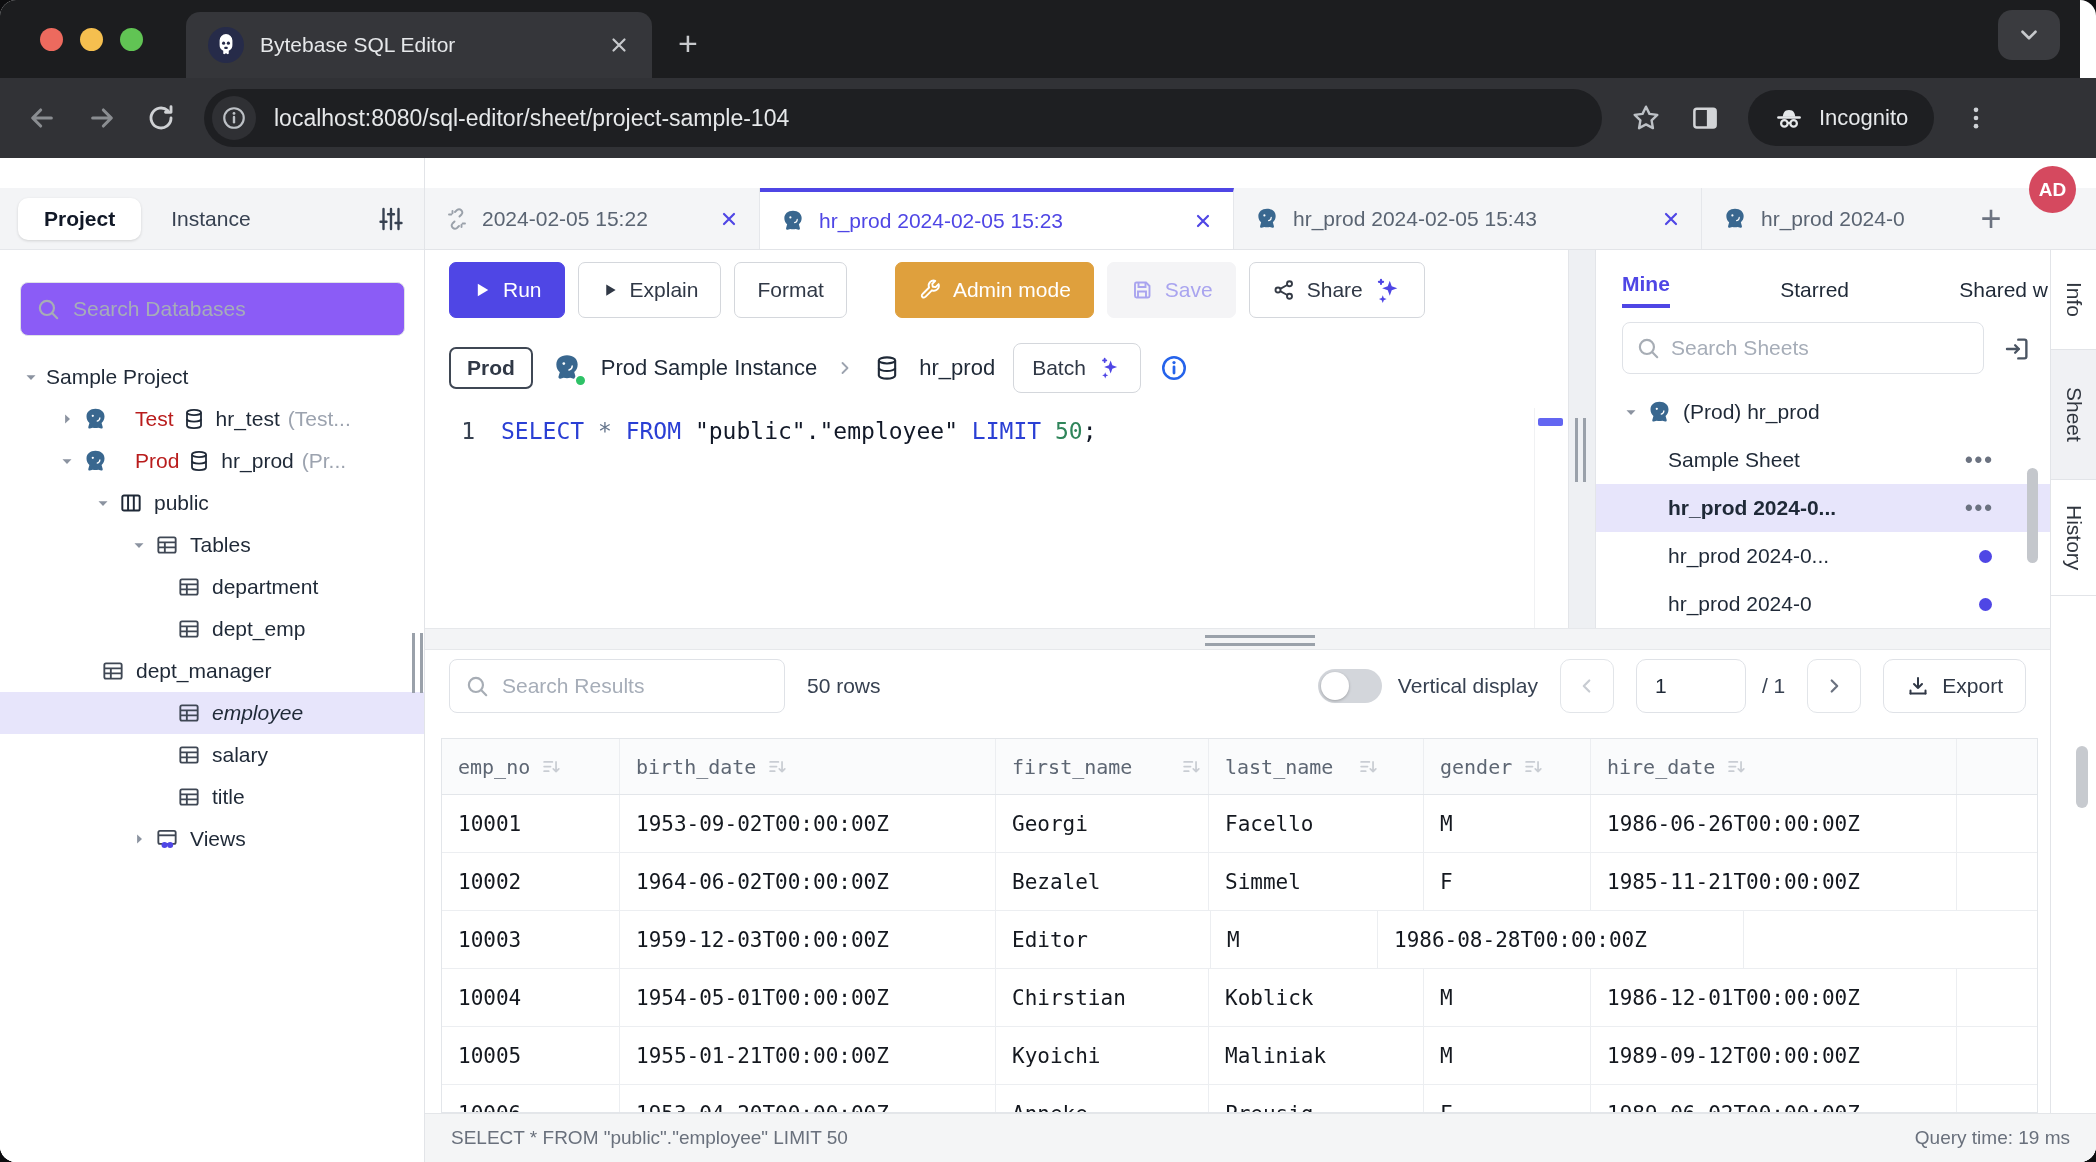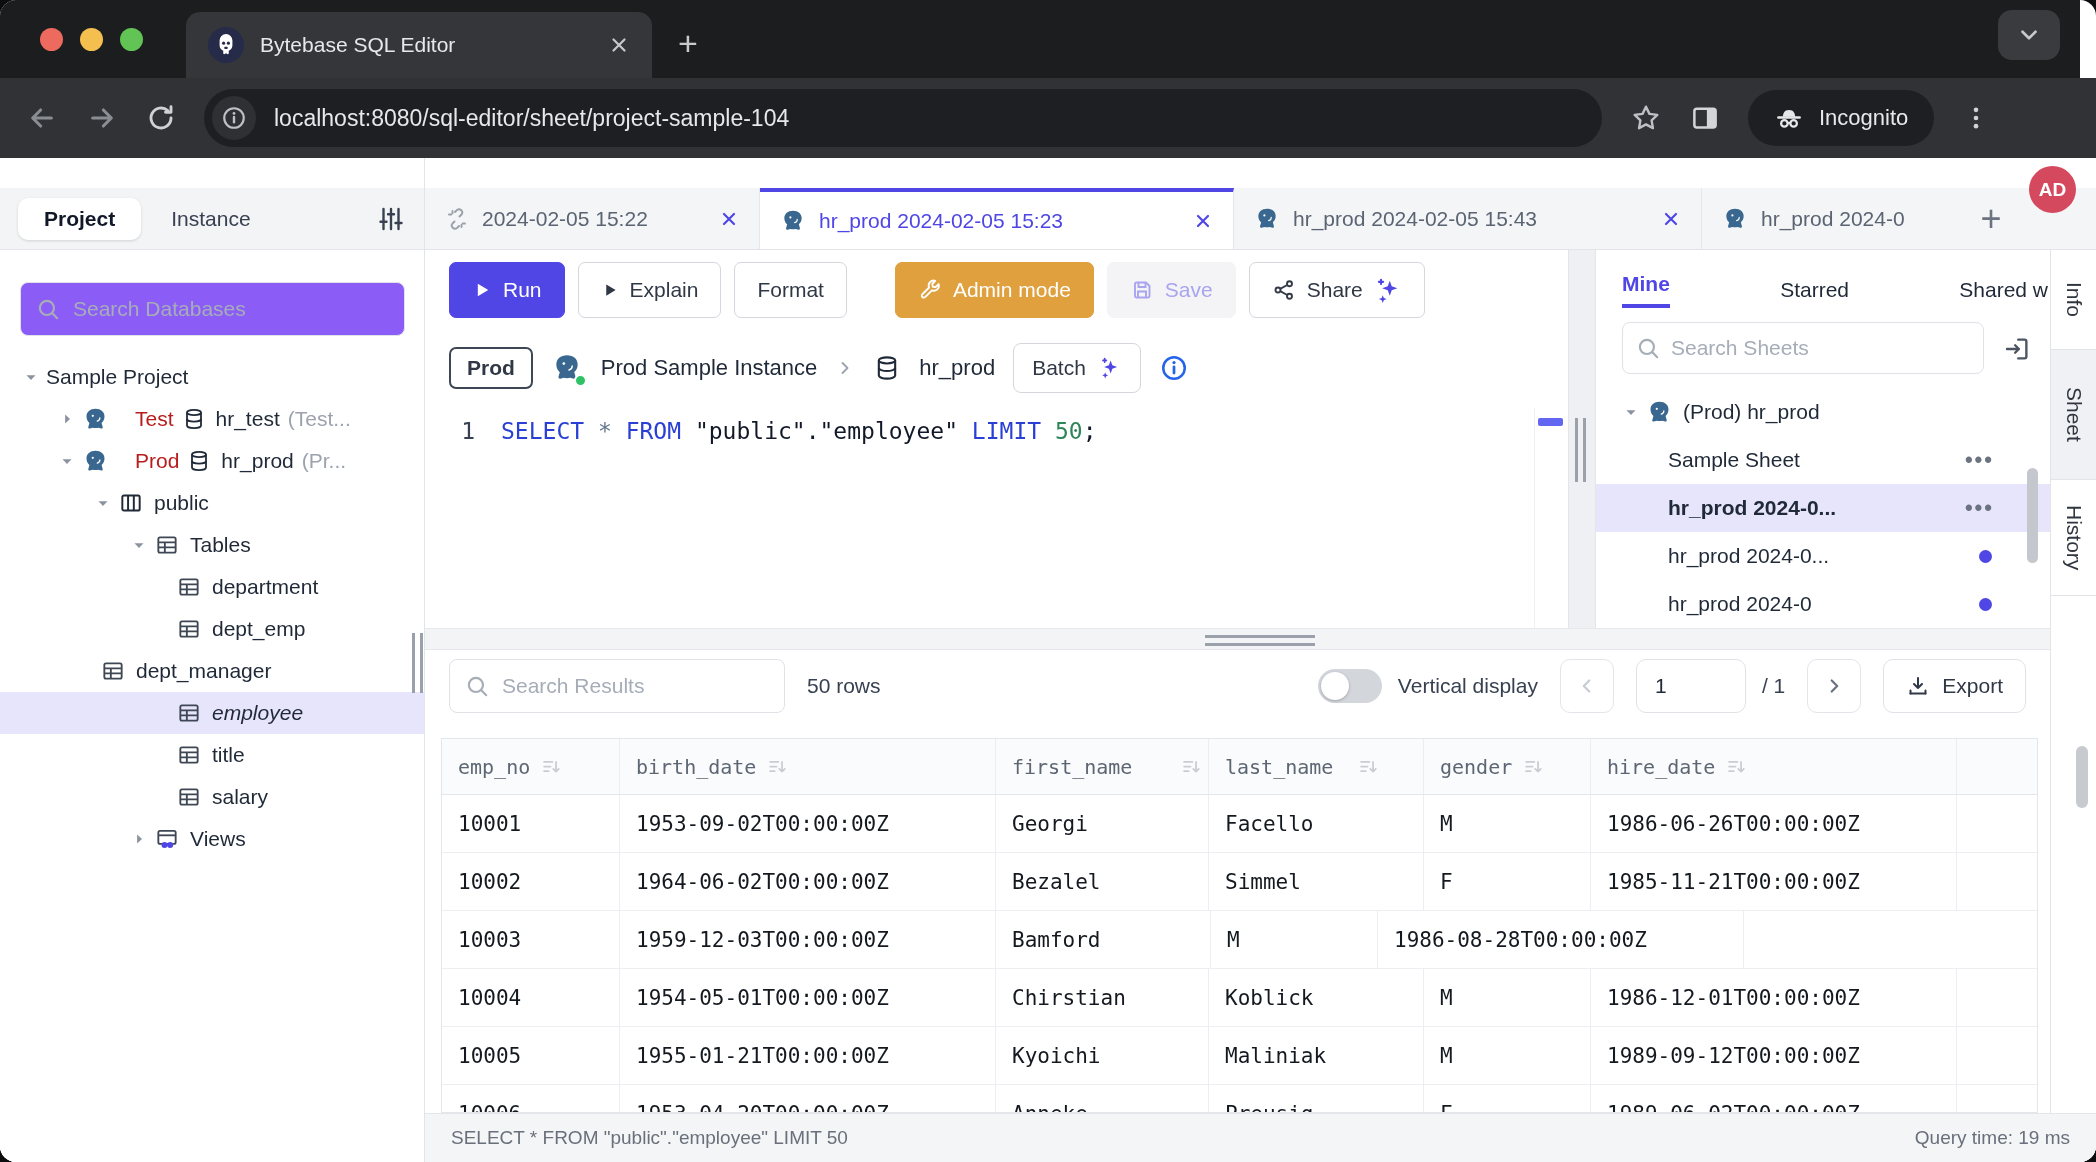--- a/index.html
+++ b/index.html
@@ -352,30 +352,30 @@
             </span>
           <span>employee</span>
         </div>
         <div class="titem" style="padding-left:176px">
           <span class="tico">
               <svg width="26" height="26" viewBox="0 0 24 24" stroke="#3f4754" stroke-width="1.7" fill="none">
                 <rect x="4" y="5" width="16" height="14" rx="1.5"></rect>
                 <path d="M4 9.6h16M4 14.2h16M10 9.6V19"></path>
               </svg>
             </span>
-          <span>title</span>
+          <span>salary</span>
         </div>
         <div class="titem" style="padding-left:176px">
           <span class="tico">
               <svg width="26" height="26" viewBox="0 0 24 24" stroke="#3f4754" stroke-width="1.7" fill="none">
                 <rect x="4" y="5" width="16" height="14" rx="1.5"></rect>
                 <path d="M4 9.6h16M4 14.2h16M10 9.6V19"></path>
               </svg>
             </span>
-          <span>salary</span>
+          <span>title</span>
         </div>
         <div class="titem" style="padding-left:124px">
           <span class="caret">
               <svg width="18" height="18" viewBox="0 0 24 24">
                 <path d="M9.5 6v12L16 12z" fill="#8b93a0"></path>
               </svg>
             </span>
           <span class="tico">
               <svg width="26" height="26" viewBox="0 0 24 24">
                 <rect x="4" y="4.5" width="16" height="12" rx="1.5" stroke="#3f4754" stroke-width="1.7" fill="none"></rect>
@@ -708,21 +708,21 @@
           <div class="td c1">1964-06-02T00:00:00Z</div>
           <div class="td c2">Bezalel</div>
           <div class="td c3">Simmel</div>
           <div class="td c4">F</div>
           <div class="td c5">1985-11-21T00:00:00Z</div>
           <div class="td c6"></div>
         </div>
         <div class="tr">
           <div class="td c0">10003</div>
           <div class="td c1">1959-12-03T00:00:00Z</div>
-          <div class="td c3">Bamford</div>
+          <div class="td c3">Editor</div>
           <div class="td c4">M</div>
           <div class="td c5">1986-08-28T00:00:00Z</div>
           <div class="td c6"></div>
         </div>
         <div class="tr">
           <div class="td c0">10004</div>
           <div class="td c1">1954-05-01T00:00:00Z</div>
           <div class="td c2">Chirstian</div>
           <div class="td c3">Koblick</div>
           <div class="td c4">M</div>

